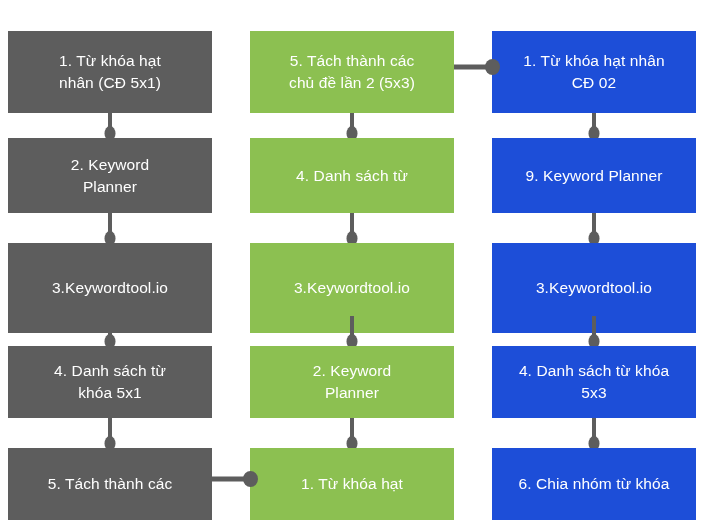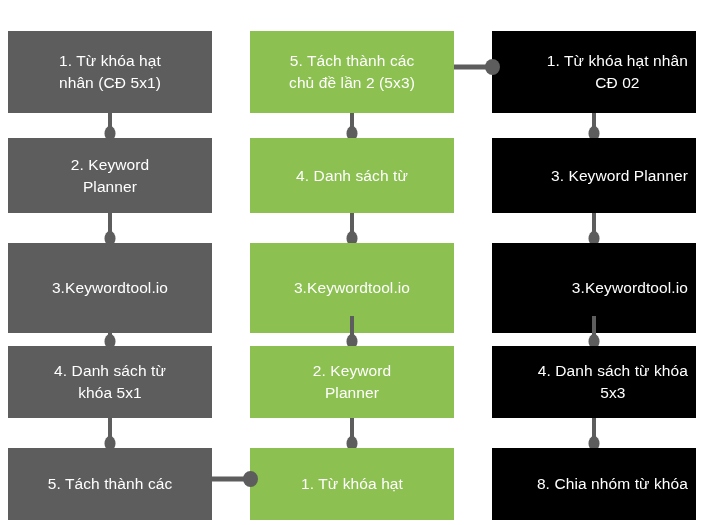--- a/index.html
+++ b/index.html
@@ -48,21 +48,21 @@
   .node span { display: block; }
 
   .r0 { top: 26px;  height: 82px; }
   .r1 { top: 133px; height: 75px; }
   .r2 { top: 238px; height: 90px; }
   .r3 { top: 341px; height: 72px; }
   .r4 { top: 443px; height: 72px; }
 
   .gray  { background: #5d5d5d; }
   .green { background: #8cc051; }
-  .blue  { background: #000000; justify-content: flex-end; }
+  .blue  { background: #1d4ed8; }
 
   
   .vconn {
     position: absolute;
     left: 50%;
     transform: translateX(-50%);
     width: 14px;
     pointer-events: none;
   }
   .vconn .stem {
@@ -242,21 +242,21 @@
         </div>
       </div>
     <div class="vconn v-0">
       <div class="stem"></div>
       <div class="dot"></div>
     </div>
 
     <div class="node blue r1">
 
     <div>
-          <span>3. Keyword Planner</span>
+          <span>9. Keyword Planner</span>
         </div>
       </div>
     <div class="vconn v-1">
       <div class="stem"></div>
       <div class="dot"></div>
     </div>
 
     <div class="node blue r2">
 
     <div>
@@ -276,21 +276,21 @@
         </div>
       </div>
     <div class="vconn v-3">
       <div class="stem"></div>
       <div class="dot"></div>
     </div>
 
     <div class="node blue r4">
 
     <div>
-          <span>8. Chia nhóm từ khóa</span>
+          <span>6. Chia nhóm từ khóa</span>
         </div>
       </div>
   </div>
 
   <div class="hconn" id="hconn-a">
     <div class="bar"></div>
     <div class="dot"></div>
   </div>
   <div class="hconn" id="hconn-b">
     <div class="bar"></div>

